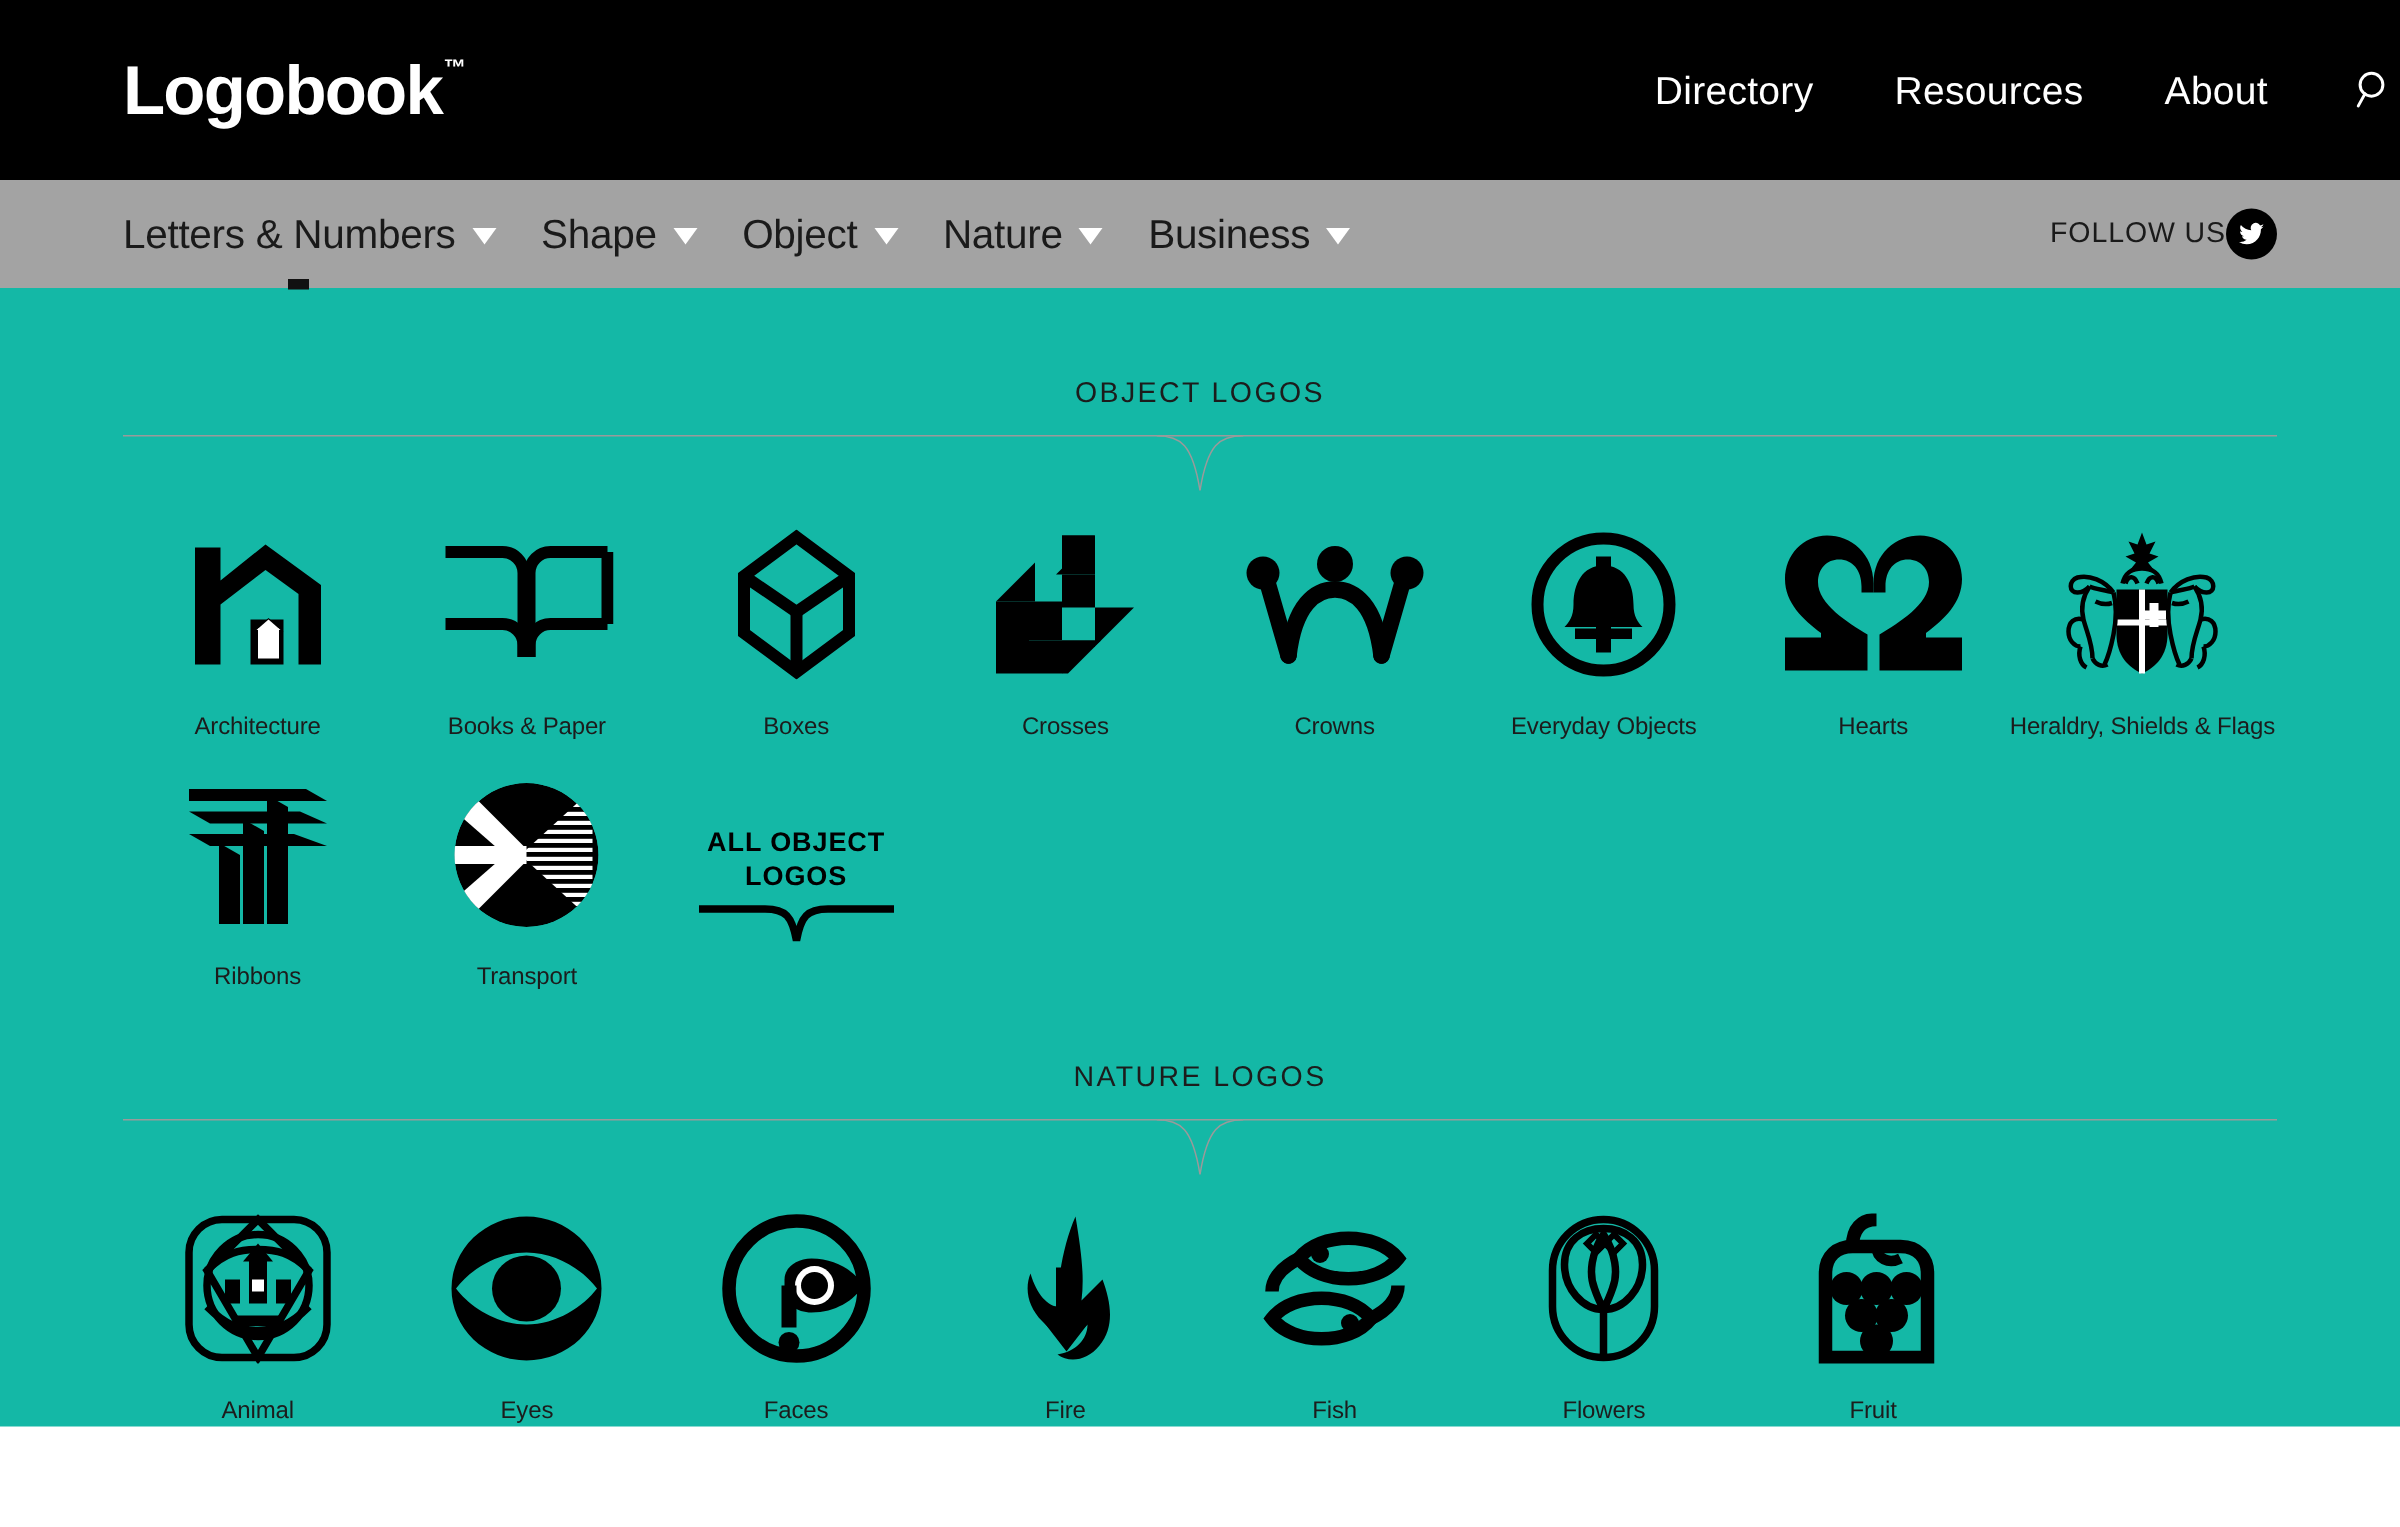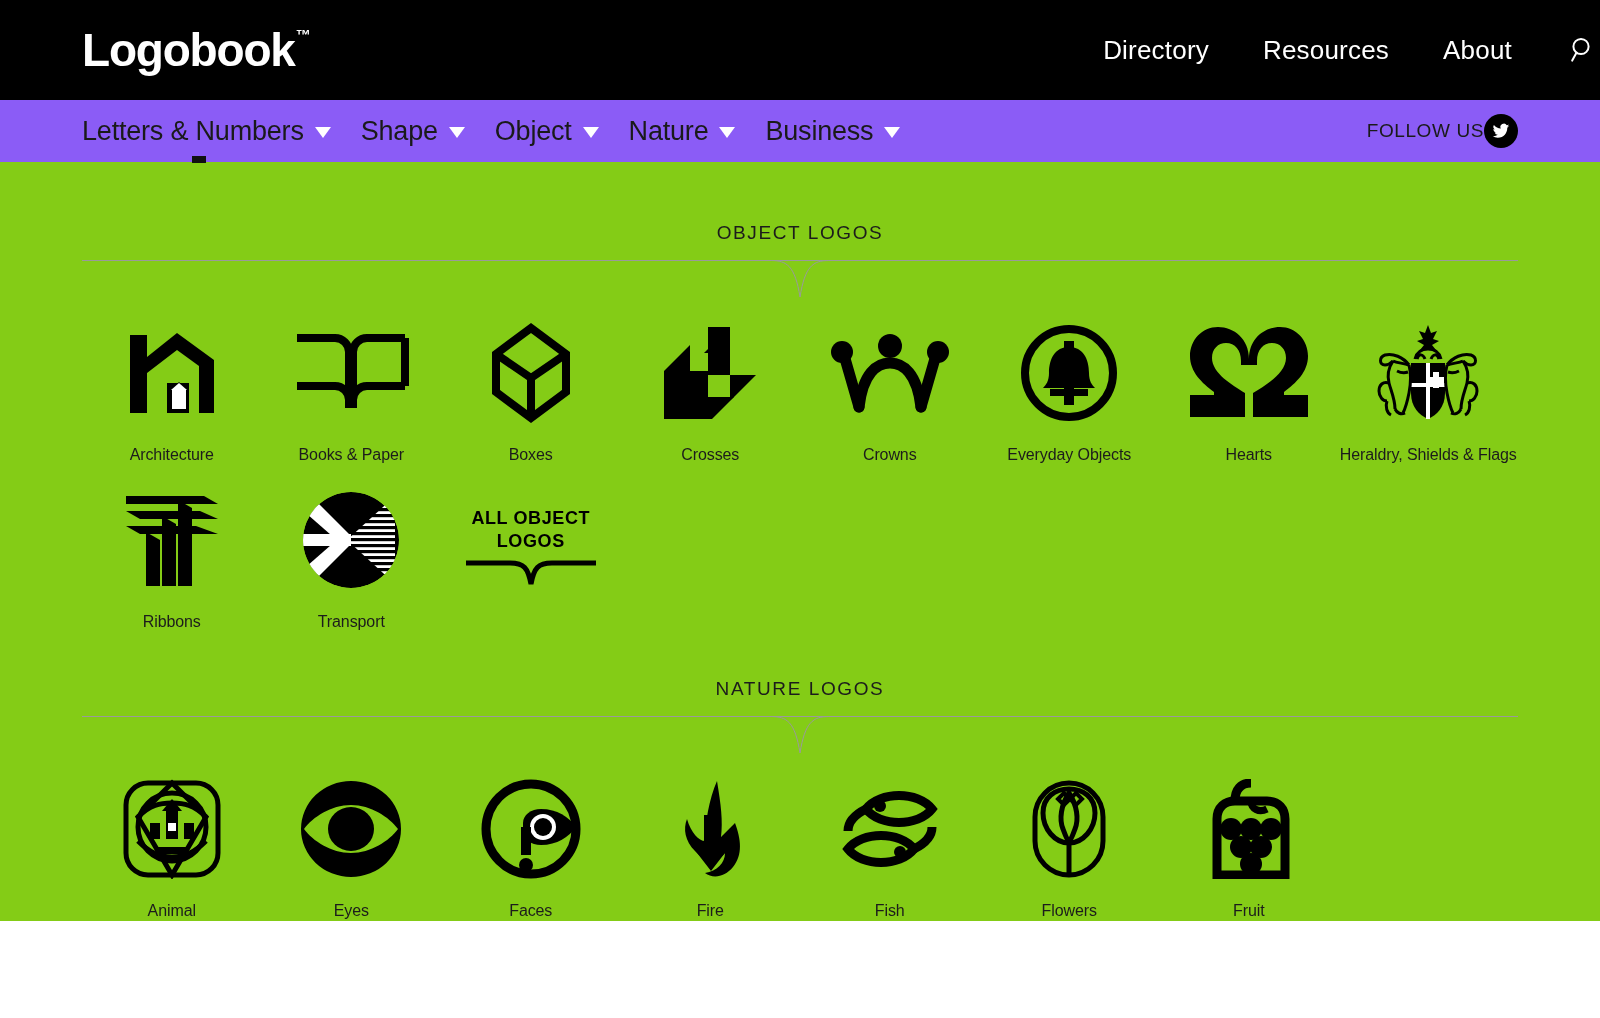--- a/index.html
+++ b/index.html
@@ -9,21 +9,21 @@
     height: 1018px;
     overflow: hidden;
     background: #ffffff;
     font-family: "Liberation Sans", sans-serif;
     -webkit-font-smoothing: antialiased;
   }
 
   
   .topbar {
     position: relative;
-    height: 100px;
+    height: 120px;
     background: #000000;
     display: flex;
     align-items: center;
     padding: 0 0 0 82px;
   }
   .brand {
     color: #ffffff;
     font-size: 46px;
     font-weight: 700;
     letter-spacing: -1.2px;
@@ -62,22 +62,22 @@
     width: 34px;
     height: 34px;
     cursor: pointer;
     background: none;
     border: 0;
   }
 
   
   .bluebar {
     position: relative;
-    height: 62px;
-    background: #8b5cf6;
+    height: 72px;
+    background: #a3a3a3;
     display: flex;
     align-items: center;
     padding: 0 0 0 82px;
   }
   .bluenav { display: flex; align-items: center; gap: 30px; }
   .bluenav-item {
     display: flex;
     align-items: center;
     gap: 11px;
     cursor: pointer;
@@ -134,21 +134,21 @@
     height: 30px;
     background: #ffffff;
   }
   .notch::before { left: 0;  border-bottom-right-radius: 27px 30px; }
   .notch::after  { right: 0; border-bottom-left-radius: 27px 30px; }
 
   
   .content {
     position: relative;
     padding: 0 82px;
-    background: #84cc16;
+    background: #14b8a6;
   }
   .stray {
     position: absolute;
     left: 192px;
     top: -6px;
     width: 14px;
     height: 7px;
     background: #111;
   }
 
@@ -214,21 +214,21 @@
     align-items: center;
     justify-content: center;
     padding-top: 22px;
     cursor: pointer;
   }
   .all-tile .art {
     height: 105px;
     display: flex;
     flex-direction: column;
     align-items: center;
-    justify-content: flex-start;
+    justify-content: center;
   }
   .all-text {
     font-size: 18px;
     font-weight: 700;
     letter-spacing: 0.6px;
     text-align: center;
     line-height: 1.25;
     color: #000;
   }
   .all-underline { margin-top: 8px; }

